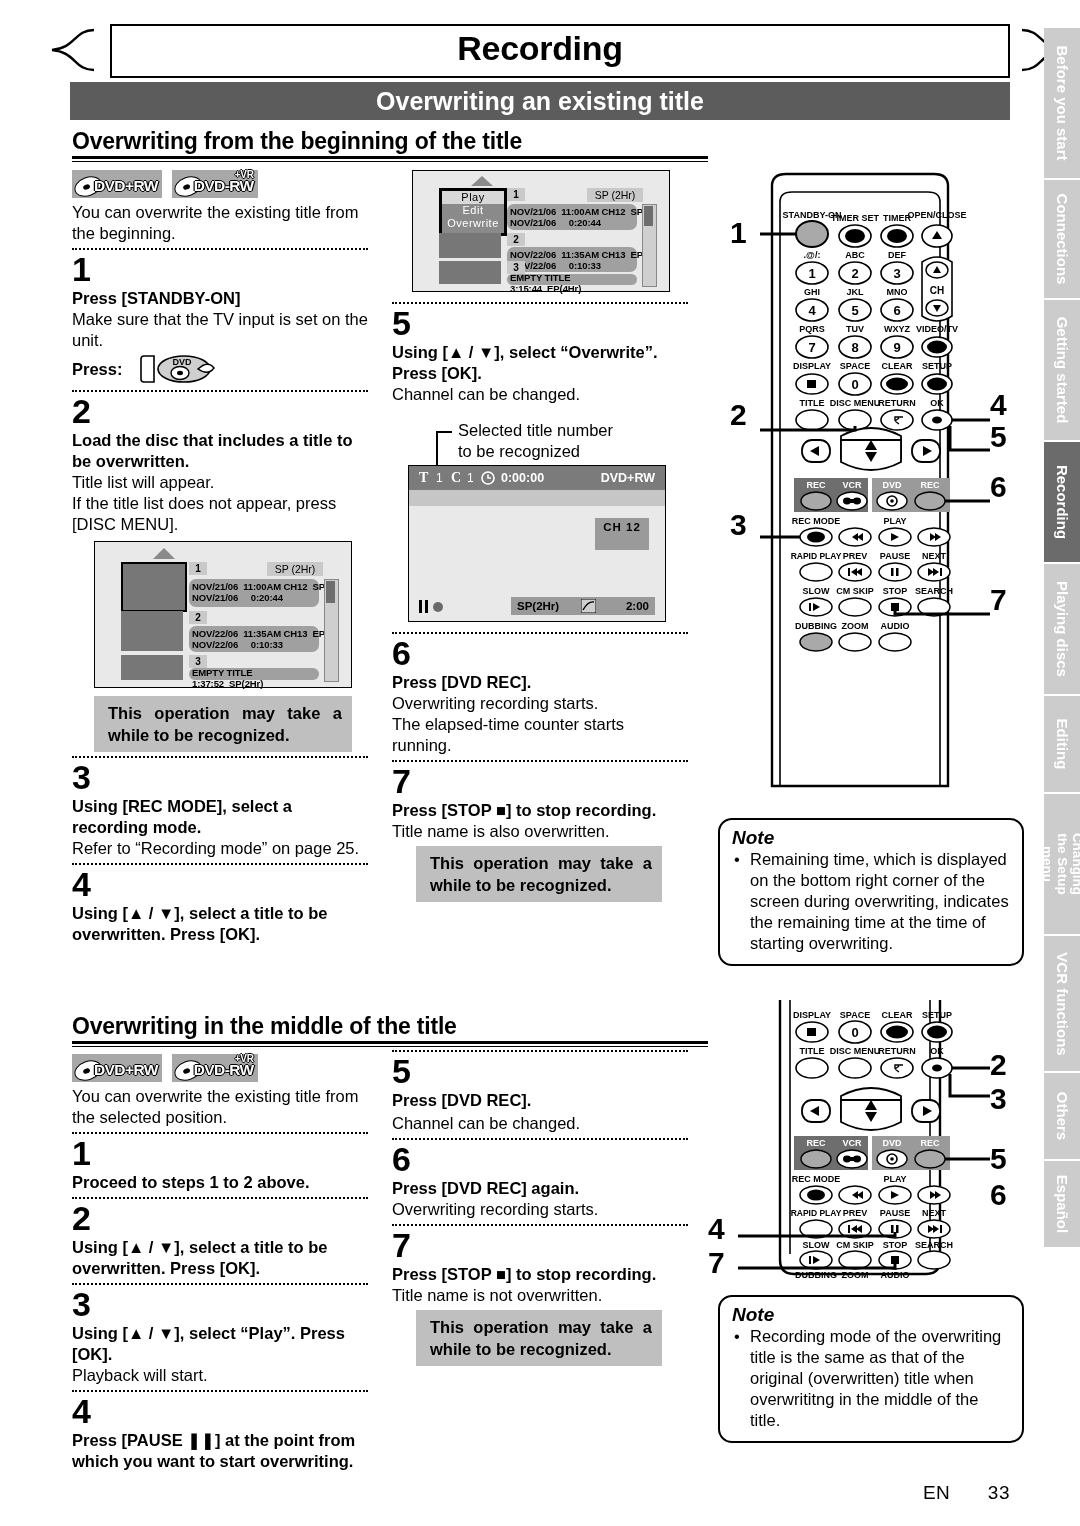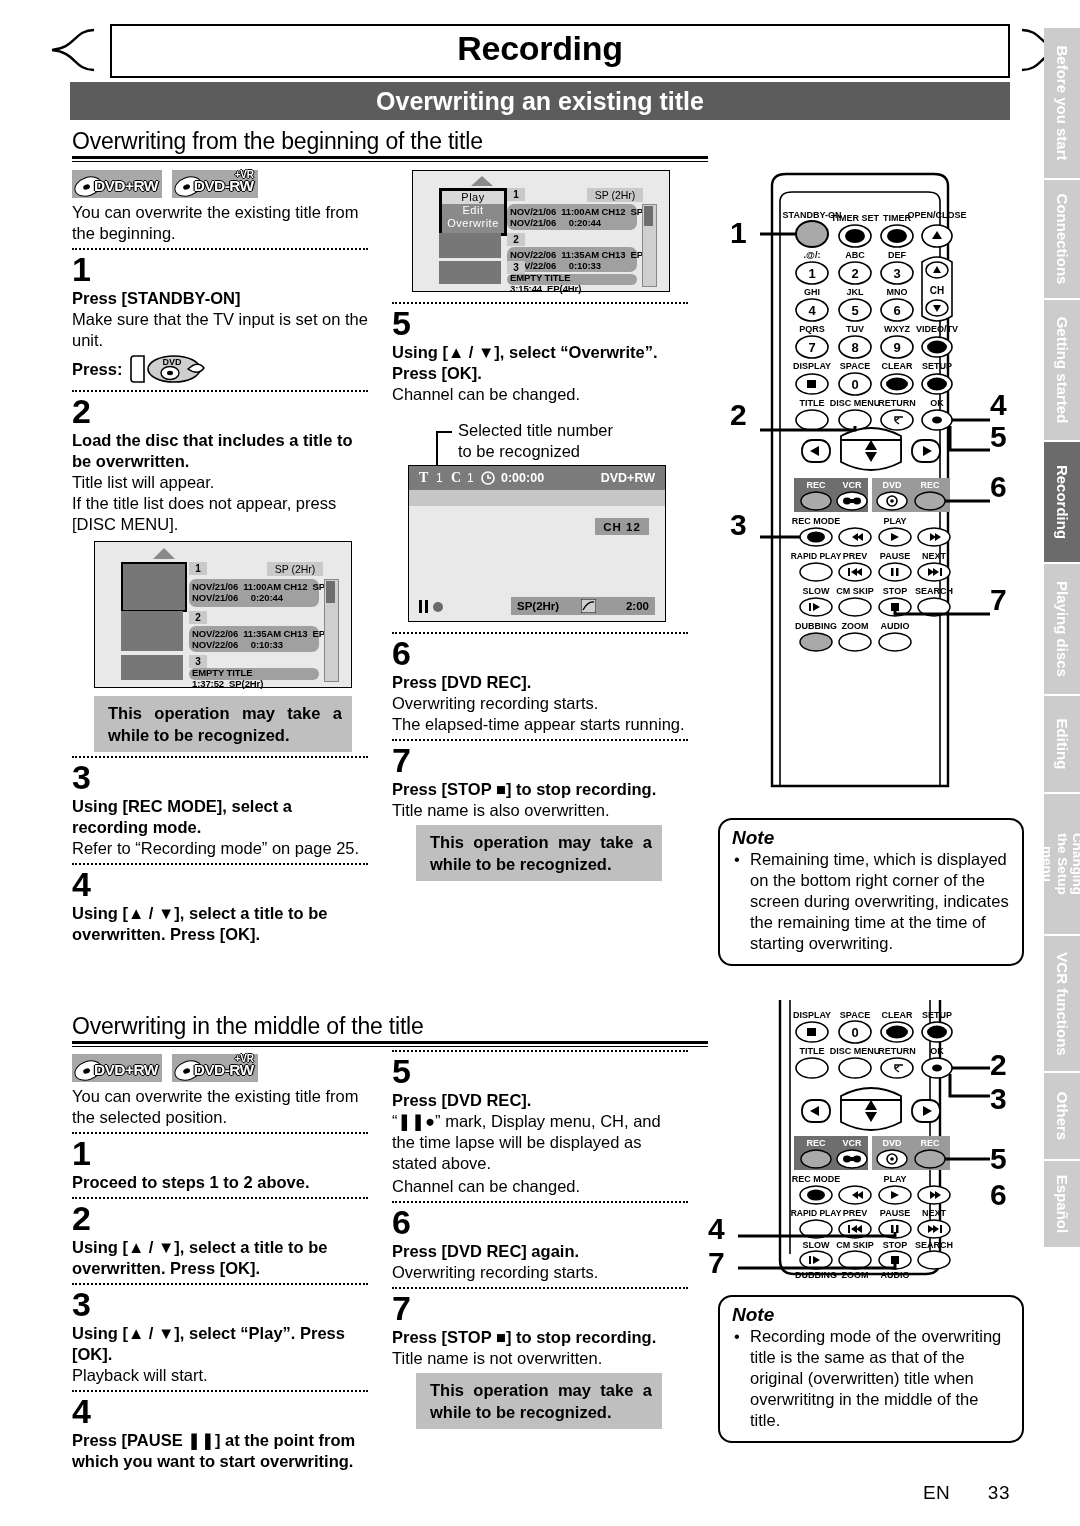--- a/index.html
+++ b/index.html
@@ -16,21 +16,21 @@
   .brace-l,.brace-r{position:absolute;top:4px;width:48px;height:44px;}
   .brace-l{left:-22px;}
   .brace-r{right:-58px;}
 
   
   .sec-bar{position:absolute;left:70px;top:82px;width:940px;height:38px;background:#5c5c5c;}
   .sec-bar span{display:block;line-height:38px;text-align:center;color:#fff;
                 font-size:25px;font-weight:bold;}
 
   
-  .h2{position:absolute;font-size:23px;font-weight:normal;letter-spacing:-.2px;}
+  .h2{position:absolute;font-size:23px;font-weight:bold;letter-spacing:-.2px;}
   .h2-rule{position:absolute;border-top:3px solid #000;border-bottom:1px solid #000;height:2px;}
 
   
   .col{position:absolute;}
   .col1{left:72px;width:296px;}
   .col2{left:392px;width:296px;}
 
   
   .body{font-size:16.5px;line-height:21px;}
   .bold{font-weight:bold;}
@@ -48,21 +48,21 @@
               position:relative;z-index:1;}
   .logo .disc:after{content:"";position:absolute;left:8px;top:6px;width:7px;height:5px;
               border-radius:50%;background:#000;}
   .logo .txt{font-size:15.5px;font-weight:bold;color:#fff;letter-spacing:-.6px;
              text-shadow:-1.2px 0 #000,1.2px 0 #000,0 -1.2px #000,0 1.2px #000;
              line-height:20px;position:relative;z-index:2;}
   .logo .vr{position:absolute;right:4px;top:-1px;font-size:10px;font-weight:bold;color:#fff;
             text-shadow:-1px 0 #000,1px 0 #000,0 -1px #000,0 1px #000;letter-spacing:-.3px;}
 
   
-  .pressrow{display:flex;align-items:center;gap:6px;font-size:16.5px;font-weight:bold;}
+  .pressrow{display:flex;align-items:center;gap:16px;font-size:16.5px;font-weight:bold;}
   .tray{position:relative;width:86px;height:34px;}
 
   
   .screen{background:#e9e9e9;border:1.6px solid #000;position:relative;}
   .sc-thumb{background:#777;}
   .sc-band{background:#a0a0a0;border-radius:7px;}
   .sc-num{background:#c9c9c9;font-size:10px;font-weight:bold;text-align:center;}
   .sc-sp{background:#c9c9c9;font-size:10.5px;font-weight:normal;text-align:center;}
   .sc-line{font-size:9.5px;font-weight:bold;color:#000;white-space:pre;letter-spacing:-.1px;}
   .scrollbar{background:#cfcfcf;border:1px solid #888;}
@@ -268,21 +268,21 @@
         <span style="position:absolute;left:42px;top:4px;font-size:14px;font-family:'Liberation Serif',serif;font-weight:bold;">C</span>
         <span style="position:absolute;left:58px;top:5px;font-size:12px;font-weight:normal;">1</span>
         <svg style="position:absolute;left:72px;top:5px;" width="14" height="14" viewBox="0 0 14 14">
           <circle cx="7" cy="7" r="6" fill="none" stroke="#fff" stroke-width="1.6"></circle>
           <path d="M7 3.4 V7 H10" fill="none" stroke="#fff" stroke-width="1.6"></path>
         </svg>
         <span style="position:absolute;left:92px;top:5px;">0:00:00</span>
         <span style="position:absolute;right:10px;top:5px;">DVD+RW</span>
       </div>
       <div class="dsp-sub"></div>
-      <div class="dsp-ch" style="right:16px;top:52px;width:54px;height:17px;">
+      <div class="dsp-ch" style="right:16px;top:52px;width:54px;height:32px;">
         <span>CH</span>
         <span>12</span>
       </div>
 
       <div style="position:absolute;left:10px;bottom:8px;display:flex;align-items:center;gap:3px;">
         <span style="display:inline-block;width:3px;height:13px;background:#000;"></span>
         <span style="display:inline-block;width:3px;height:13px;background:#000;"></span>
         <span style="display:inline-block;width:10px;height:10px;border-radius:50%;background:#6a6a6a;margin-left:2px;"></span>
       </div>
       <div class="dsp-bot" style="right:10px;bottom:6px;width:144px;height:18px;">
@@ -292,21 +292,21 @@
           <path d="M2 11 q5 -9 11 -8" fill="none" stroke="#000" stroke-width="1.4"></path>
         </svg>
         <span style="position:absolute;right:6px;top:0;">2:00</span>
       </div>
     </div>
 
     <div class="dots" style="margin-top:10px;"></div>
     <div class="stepnum">6</div>
     <div class="body bold">Press [DVD REC].</div>
     <div class="body">Overwriting recording starts.</div>
-    <div class="body">The elapsed-time appear starts running.</div>
+    <div class="body">The elapsed-time counter starts running.</div>
 
     <div class="dots"></div>
     <div class="stepnum">7</div>
     <div class="body bold">Press [STOP ■] to stop recording.</div>
     <div class="body">Title name is also overwritten.</div>
     <div class="hl" style="margin:4px 0 0 24px;width:222px;">This operation may take a while to be recognized.</div>
   </div>
 
   <div class="remote" style="left:700px;top:168px;width:320px;height:630px;">
     <svg width="320" height="630" viewBox="0 0 320 630">
@@ -520,21 +520,20 @@
 
     <div class="dots"></div>
     <div class="stepnum">4</div>
     <div class="body bold">Press [PAUSE ❚❚] at the point from which you want to start overwriting.</div>
   </div>
 
   <div class="col col2" style="top:1046px;">
     <div class="dots"></div>
     <div class="stepnum">5</div>
     <div class="body bold">Press [DVD REC].</div>
-    <div class="body">“❚❚●” mark, Display menu, CH, and the time lapse will be displayed as stated above.</div>
     <div class="body" style="margin-top:2px;">Channel can be changed.</div>
 
     <div class="dots"></div>
     <div class="stepnum">6</div>
     <div class="body bold">Press [DVD REC] again.</div>
     <div class="body">Overwriting recording starts.</div>
 
     <div class="dots"></div>
     <div class="stepnum">7</div>
     <div class="body bold">Press [STOP ■] to stop recording.</div>

